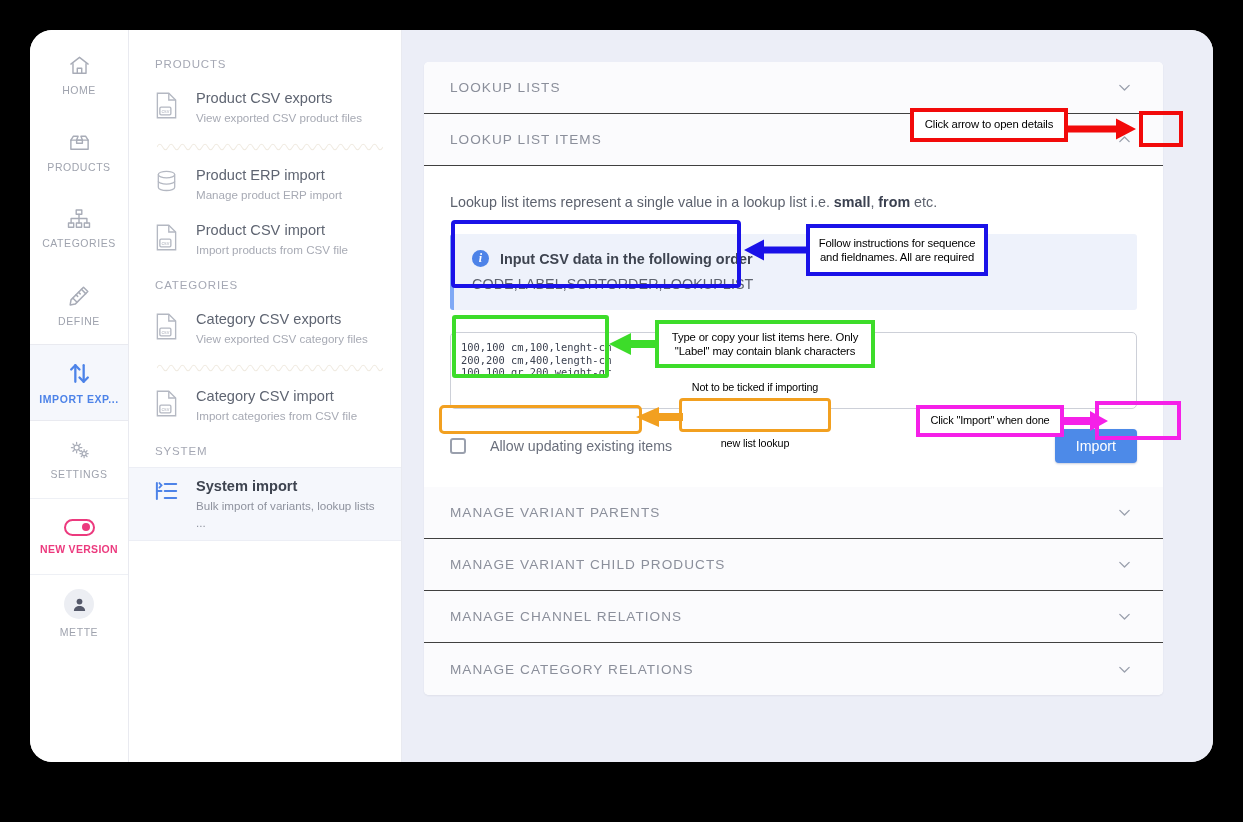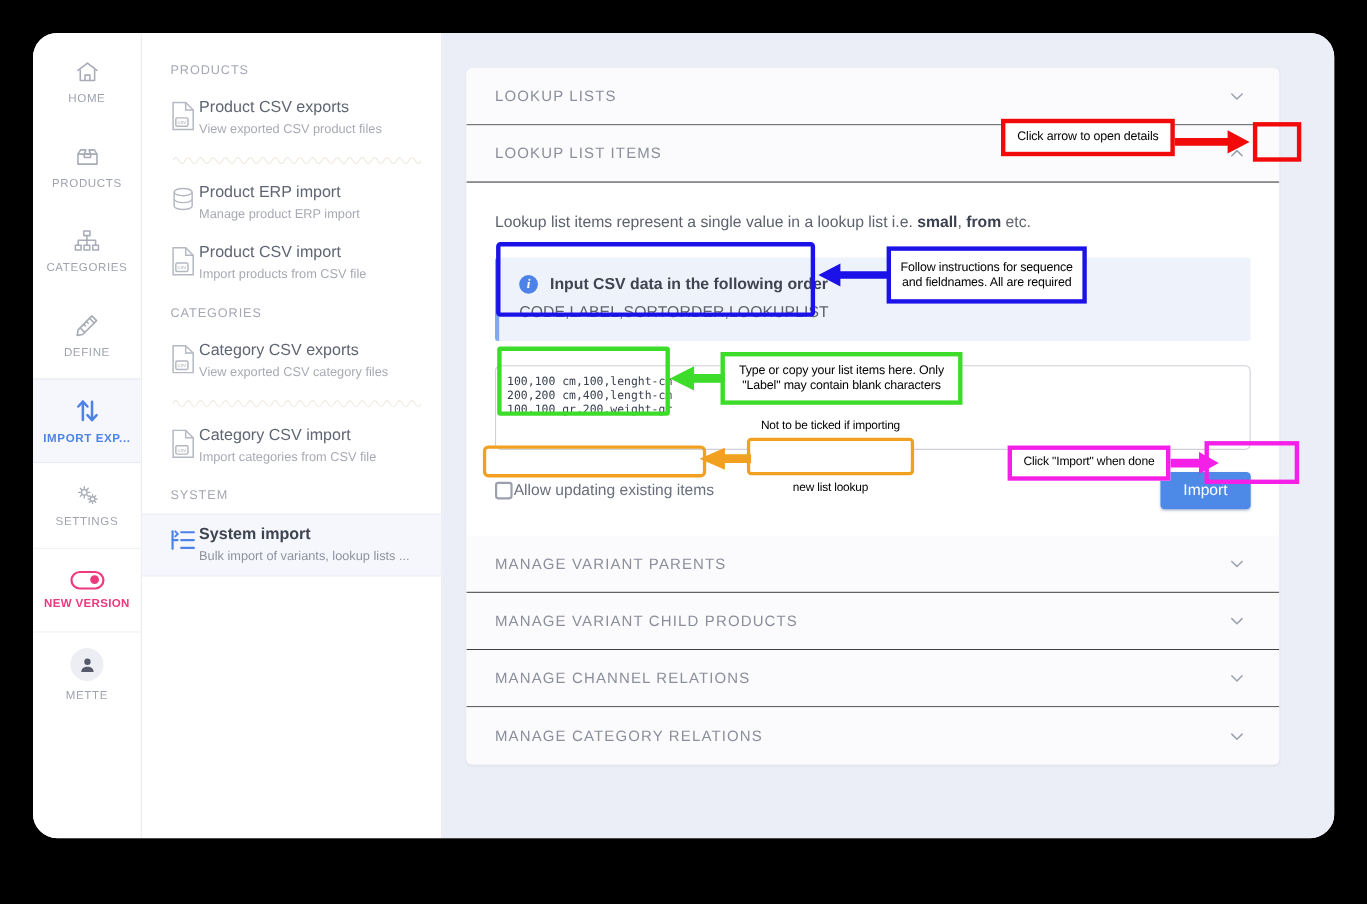--- a/index.html
+++ b/index.html
@@ -82,21 +82,21 @@
   }
   .nav-group-title {
     font-size: 11.5px;
     letter-spacing: 0.85px;
     color: #a5a8b4;
     padding: 12px 0 10px 26px;
     text-transform: uppercase;
   }
   .nav-entry {
     display: flex; align-items: flex-start;
-    gap: 0;
+    gap: 15px;
     padding: 9px 14px 9px 26px;
     cursor: pointer;
   }
   .nav-entry.selected { background: #f5f7fc; border-top:1px solid #eceef5; border-bottom:1px solid #eceef5; }
   .nav-entry .nav-ico { flex: 0 0 26px; padding-top: 3px; }
   .nav-entry .nav-title {
     font-size: 14.6px; color: #5f6572; font-weight: 400;
     line-height: 19px;
   }
   .nav-entry.selected .nav-title { color: #3e4450; font-weight: 700; }
@@ -184,21 +184,21 @@
     font-family: "DejaVu Sans Mono", monospace;
     font-size: 10.4px; line-height: 12.6px;
     color: #3b4150; white-space: pre;
   }
 
   
   .cb-row {
     margin-top: 20px; height: 34px;
     display: flex; align-items: center; position: relative;
   }
-  .cb-wrap { display: flex; align-items: center; gap: 1px; cursor: pointer; }
+  .cb-wrap { display: flex; align-items: center; gap: 24px; cursor: pointer; }
   .cb-square {
     width: 16px; height: 16px; border: 2px solid #9aa0ad; border-radius: 3px; background:#fff;
   }
   .cb-label { font-size: 14.2px; color: #6a6f7c; }
   .import-btn {
     margin-left: auto;
     background: #4d8ae8; color: #fff;
     border: none; border-radius: 4px;
     font-size: 14.2px; font-weight: 400;
     padding: 9px 21px; cursor: pointer;

